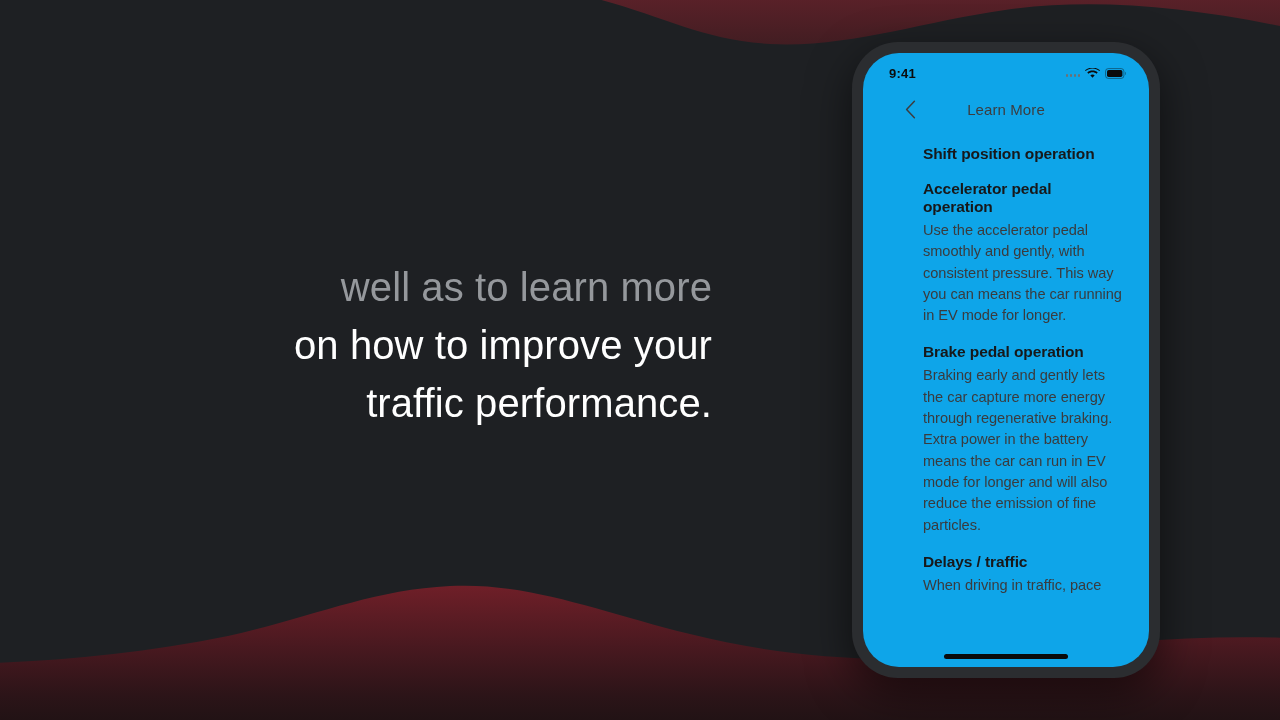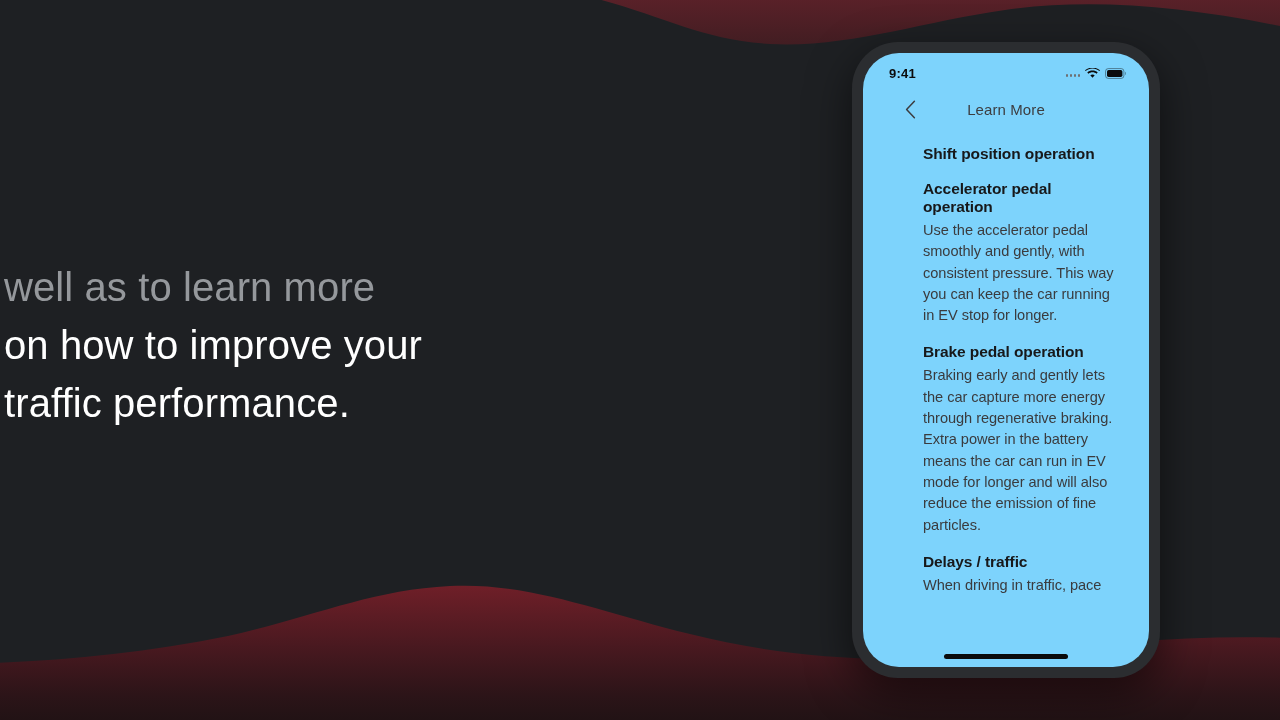--- a/index.html
+++ b/index.html
@@ -10,24 +10,24 @@
     position:relative;
   }
 
   
   #bg-layer{ position:absolute; inset:0; z-index:0; }
   #bg-layer svg{ display:block; width:1280px; height:720px; }
 
   
   #caption{
     position:absolute;
-    left:4px; top:258px;
+    left:12px; top:258px;
     width:700px;
     z-index:3;
-    text-align:left;
+    text-align:right;
     user-select:none;
   }
   .cap-line{
     font-size:40px;
     line-height:58px;
     letter-spacing:.1px;
     white-space:nowrap;
     font-weight:400;
   }
   .cap-dim{ color:#95989c; }
@@ -45,21 +45,21 @@
   #phone-frame{
     position:absolute; inset:0;
     background:#2b2d30;
     border-radius:46px;
     box-shadow:0 14px 44px rgba(0,0,0,.55);
   }
   #phone-screen{
     position:absolute;
     left:11px; top:11px;
     width:286px; height:614px;
-    background:#7dd3fc;
+    background:#0ea5e9;
     border-radius:36px;
     overflow:hidden;
   }
 
   
   #status-bar{
     height:34px;
     display:flex; align-items:center; justify-content:space-between;
     padding:6px 22px 0 26px;
   }
@@ -203,21 +203,21 @@
     </div>
 
     <div id="article">
 
       <div class="sec">
         <div class="sec-title">Shift position operation</div>
       </div>
 
       <div class="sec">
         <div class="sec-title">Accelerator pedal operation</div>
-        <div class="sec-body">Use the accelerator pedal smoothly and gently, with consistent pressure. This way you can keep the car running in EV stop for longer.</div>
+        <div class="sec-body">Use the accelerator pedal smoothly and gently, with consistent pressure. This way you can means the car running in EV mode for longer.</div>
       </div>
 
       <div class="sec">
         <div class="sec-title">Brake pedal operation</div>
         <div class="sec-body">Braking early and gently lets the car capture more energy through regenerative braking. Extra power in the battery means the car can run in EV mode for longer and will also reduce the emission of fine particles.</div>
       </div>
 
       <div class="sec">
         <div class="sec-title">Delays / traffic</div>
         <div class="sec-body">When driving in traffic, pace</div>

